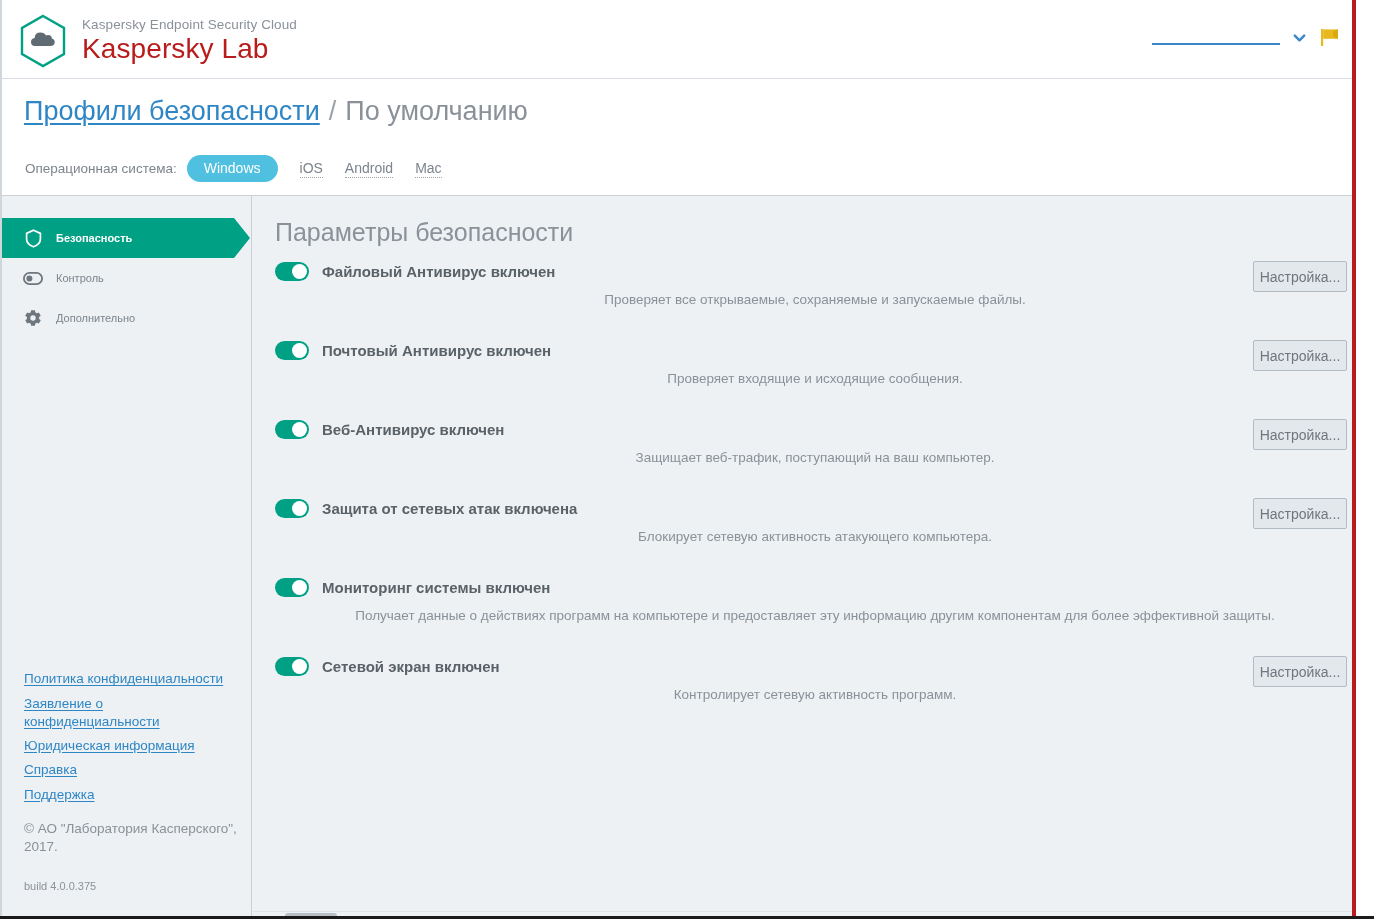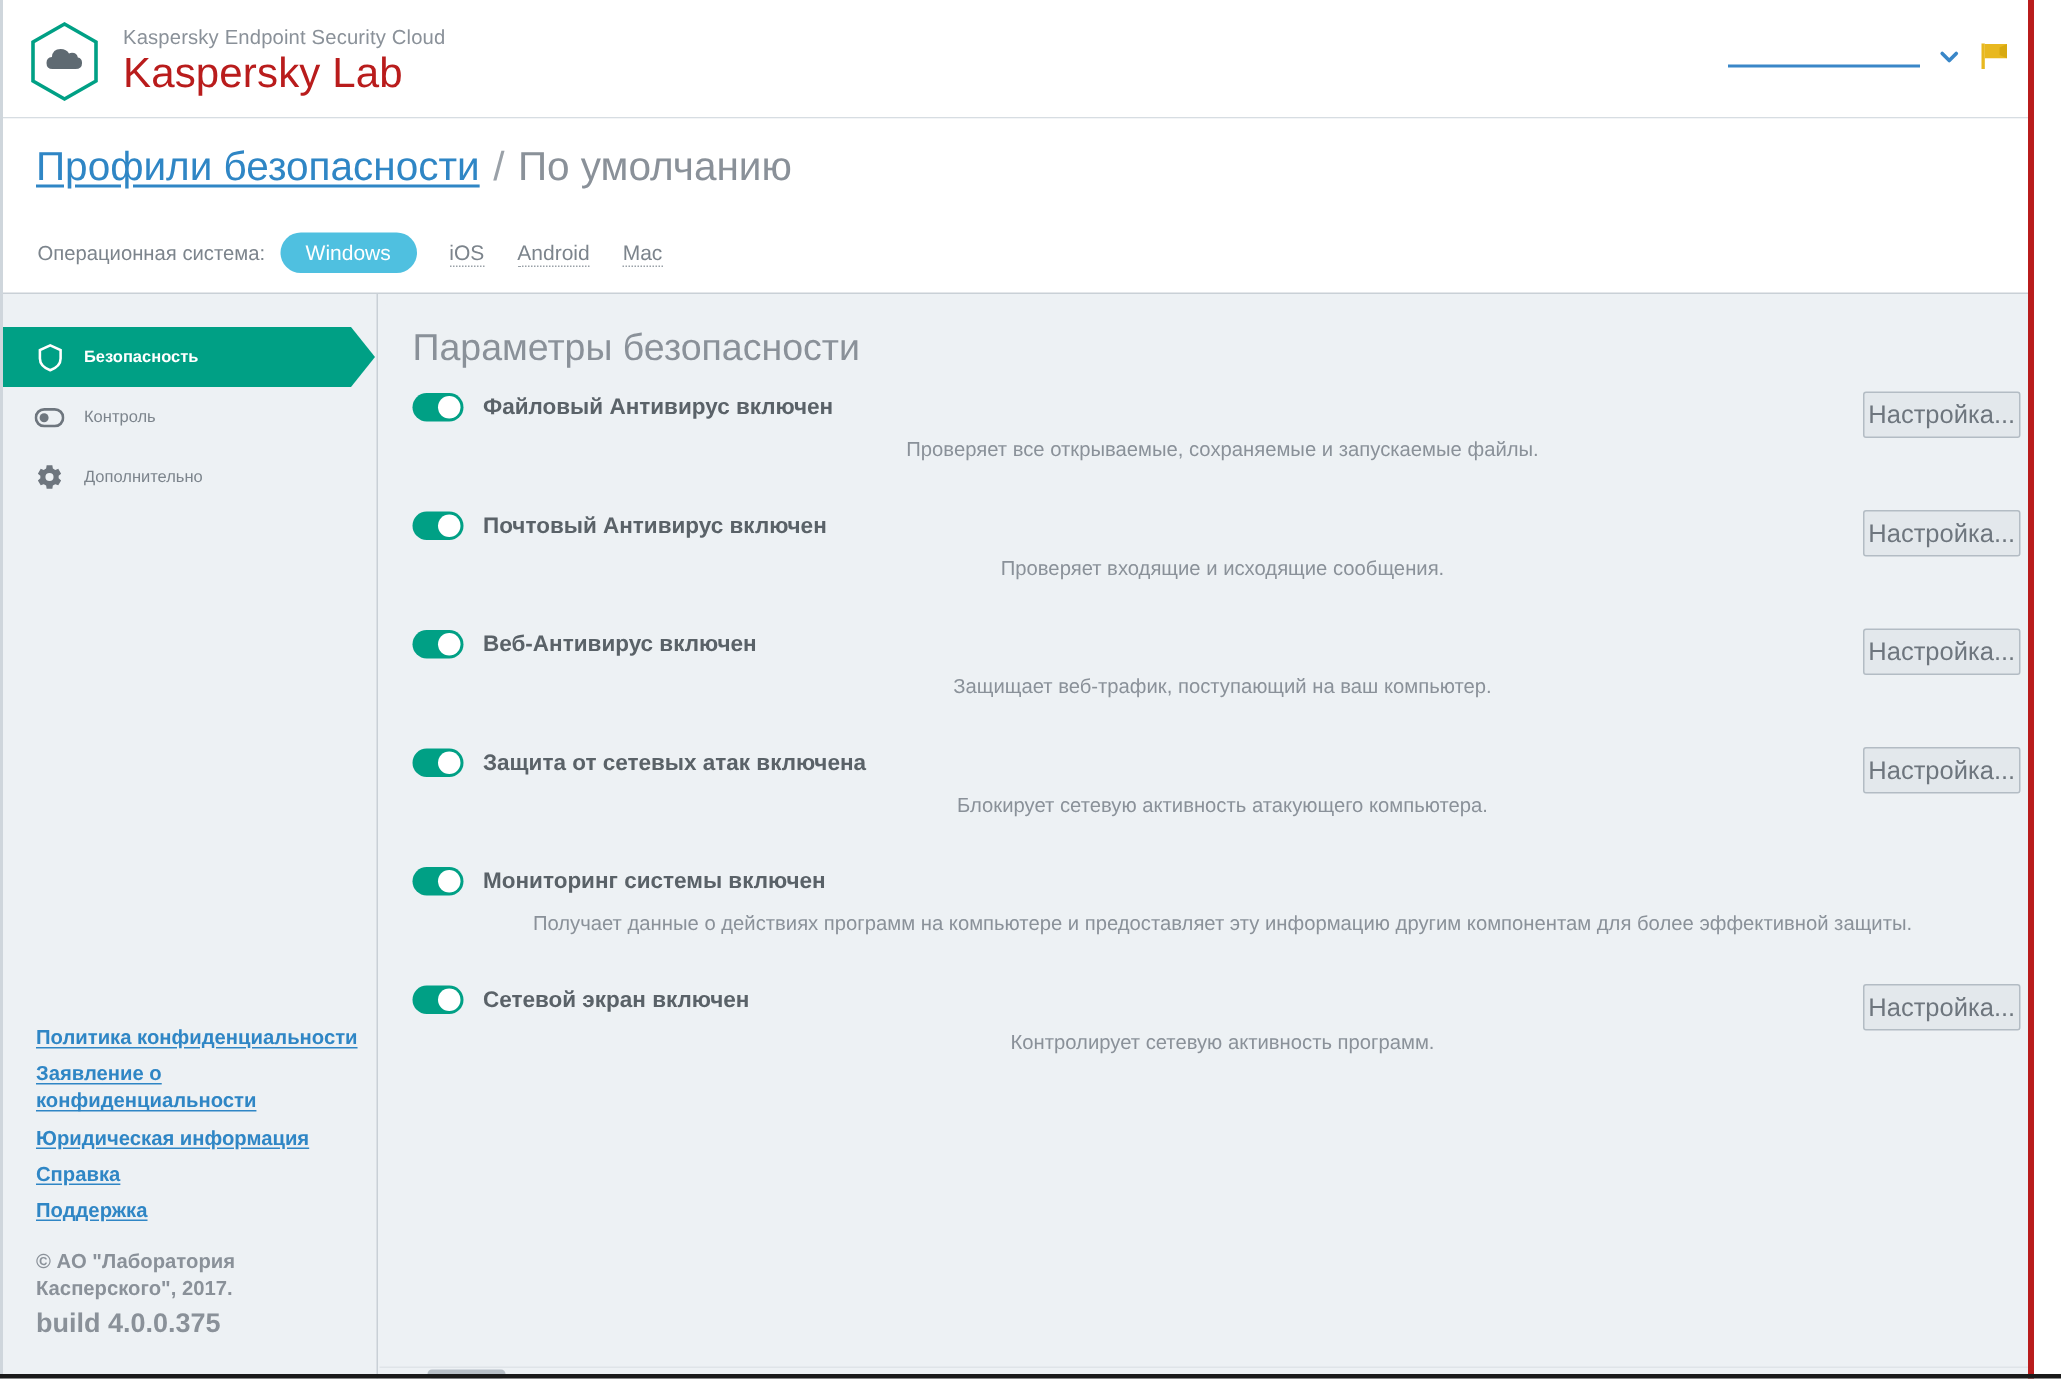--- a/index.html
+++ b/index.html
@@ -143,37 +143,36 @@
     border-bottom: 20px solid transparent;
     border-left: 16px solid #00a085;
   }
 
   .footer-links {
     position: absolute;
     left: 22px; bottom: 25px;
     width: 215px;
     font-size: 13.5px;
     line-height: 1.35;
-    font-weight: bold;
   }
   .footer-links a {
     display: block;
     color: #2f86c5;
     text-decoration: underline;
     text-underline-offset: 2px;
     margin-bottom: 6px;
     cursor: pointer;
   }
   .copyright {
     margin-top: 16px;
     color: #8a9199;
     font-size: 13.5px;
     line-height: 1.35;
   }
-  .build { margin-top: 1px; color: #8a9199; font-size: 18px; }
+  .build { margin-top: 23px; color: #8a9199; font-size: 11px; }
 
   
   .content {
     position: absolute;
     left: 253px; top: 196px;
     width: 1102px; height: 723px;
     background: #edf1f4;
     overflow: hidden;
     border-radius: 18px;
   }
@@ -220,26 +219,26 @@
   }
   .setting-desc {
     margin-top: 8px;
     font-size: 13.5px;
     color: #8a9199;
     text-align: center;
   }
   .config-btn {
     position: absolute;
     right: 8px; top: 3px;
-    width: 105px; height: 31px;
+    width: 94px; height: 31px;
     background: #e3e8ec;
     border: 1px solid #b3bcc4;
     border-radius: 2px;
     color: #6e767e;
-    font-size: 17px;
+    font-size: 14px;
     font-family: "Liberation Sans", "DejaVu Sans", sans-serif;
     cursor: pointer;
   }
 
   
   .hscroll {
     position: absolute;
     left: 253px; bottom: 0;
     width: 1102px; height: 8px;
     background: #edf1f4;

